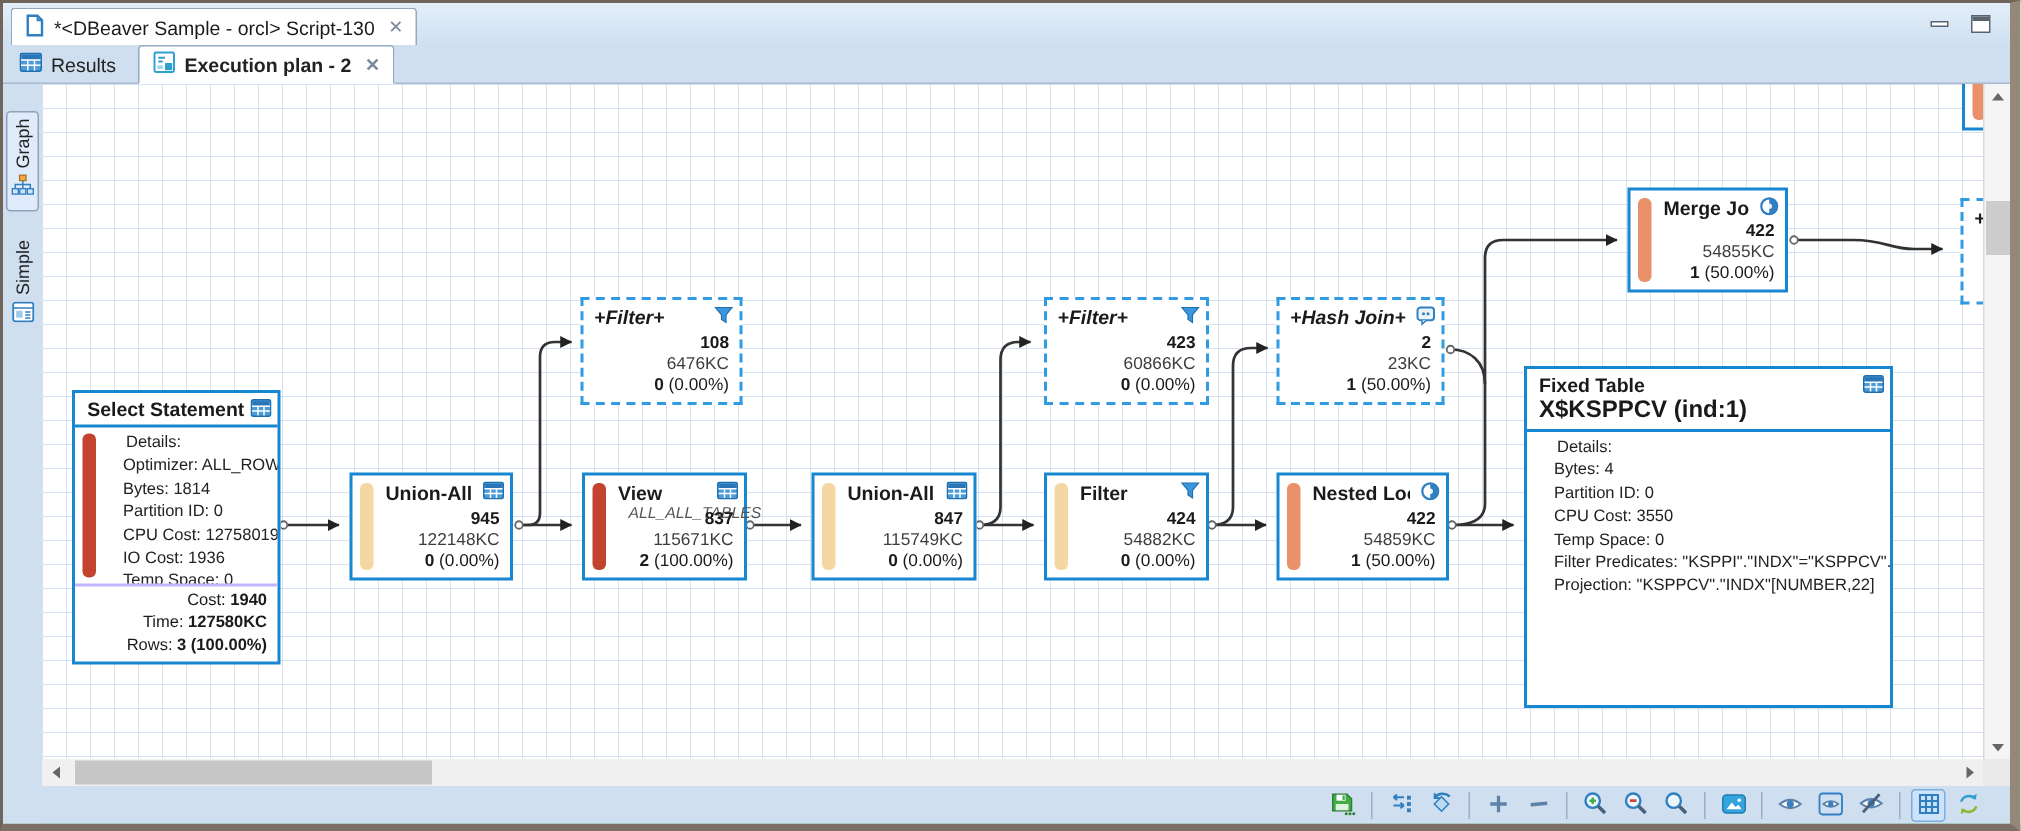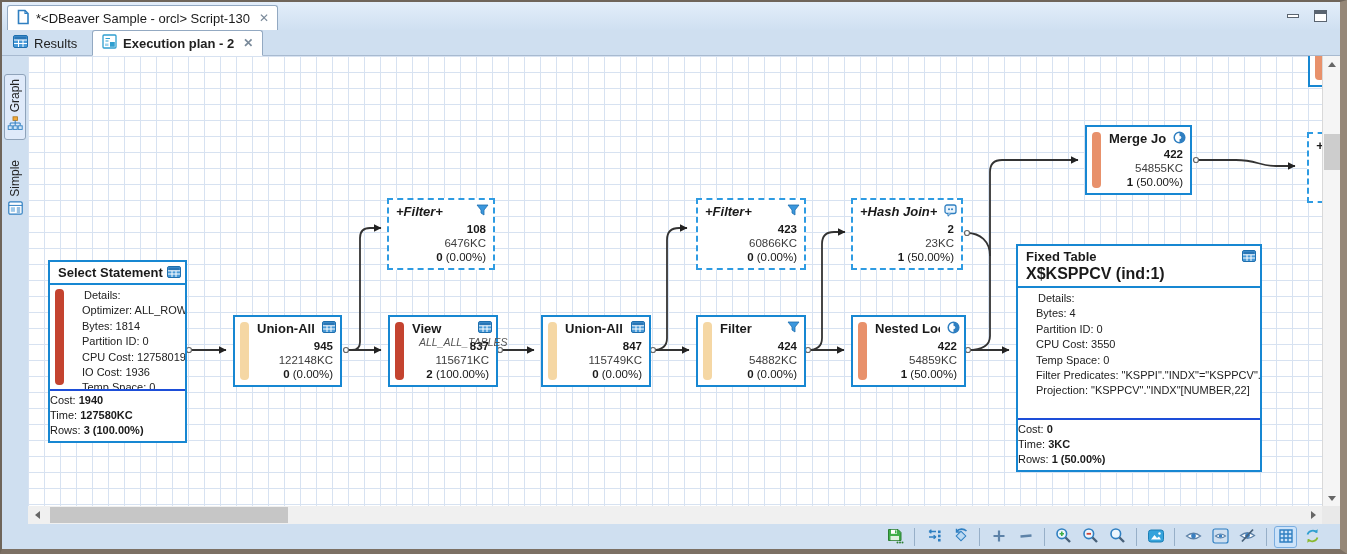--- a/index.html
+++ b/index.html
@@ -50,21 +50,21 @@
 
   .full-node { display:flex; flex-direction:column; }
   .fheader { position:relative; border-bottom:2px solid #1787d2; padding:3px 22px 3px 8px; }
   .fheader .ftitle { font-weight:bold; font-size:13px; white-space:nowrap; }
   .fheader.centered .ftitle { text-align:center; }
   .fheader .fsub { font-weight:bold; font-size:16px; margin-top:1px; white-space:nowrap; }
   .fbody { position:relative; flex:1; padding:3px 6px 2px 8px; line-height:15.4px; color:#222; overflow:hidden; }
   .fbody.withbar { padding-left:22px; }
   .fbody .dline { padding-left:10px; white-space:nowrap; }
   .fbody .dlabel { padding-left:12px; }
-  .ffooter { border-top:2px solid #1d4ed8; padding:2px 7px 3px 0; line-height:15px; }
+  .ffooter { border-top:2px solid #c4b5fd; text-align:right; padding:2px 7px 3px 0; line-height:15px; }
   .ffooter b { font-weight:bold; }
 
   
   .edges { position:absolute; left:0; top:0; pointer-events:none; }
 
   
   .vscroll { position:absolute; left:1320px; top:54px; width:18px; height:450px; background:#f5f5f5; border-left:1px solid #d9d9d9; }
   .vthumb { position:absolute; left:1px; width:16px; background:#cdcdcd; }
   .hscroll { position:absolute; left:26px; top:504px; width:1294px; height:18px; background:#f0f0f0; }
   .hthumb { position:absolute; top:1px; height:16px; background:#c6c6c6; }
@@ -340,25 +340,20 @@
           </div>
           <div class="fbody">
             <div class="dline dlabel">Details:</div>
             <div class="dline">Bytes: 4</div>
             <div class="dline">Partition ID: 0</div>
             <div class="dline">CPU Cost: 3550</div>
             <div class="dline">Temp Space: 0</div>
             <div class="dline">Filter Predicates: "KSPPI"."INDX"="KSPPCV"."INDX"</div>
             <div class="dline">Projection: "KSPPCV"."INDX"[NUMBER,22]</div>
           </div>
-          <div class="ffooter">
-            <div><span>Cost:</span> <b>0</b></div>
-            <div><span>Time:</span> <b>3KC</b></div>
-            <div><span>Rows:</span> <b>1</b> <b>(50.00%)</b></div>
-          </div>
         </div>
         <div class="plan-node" style="left: 1280px; top: -20px; width: 58px; height: 51px;">
           <div class="nbar" style="background: rgb(232, 145, 107);"></div>
         </div>
         <div class="plan-node dashed" style="left: 1279px; top: 76px; width: 70px; height: 71px;">
           <div class="ntitle" style="font-style: italic; margin-left: 7px;">+B</div>
         </div>
       </div>
 
   <div class="vscroll">

